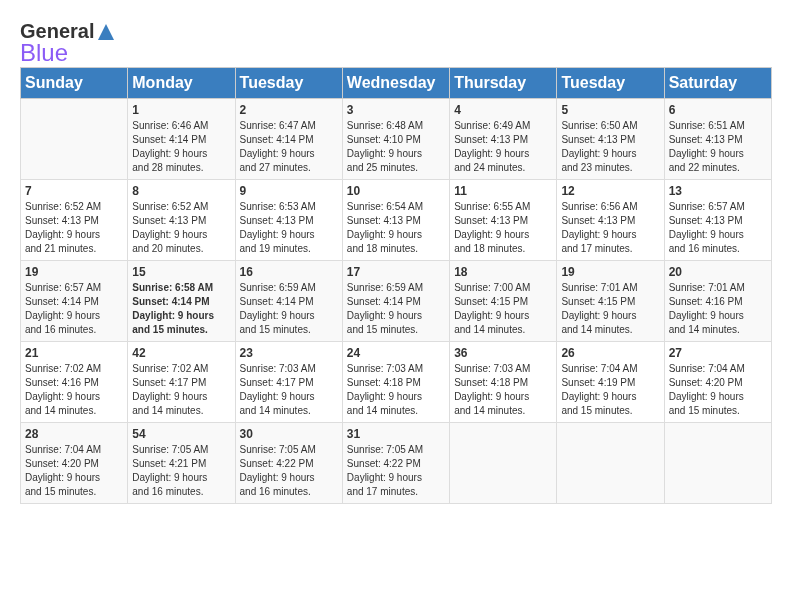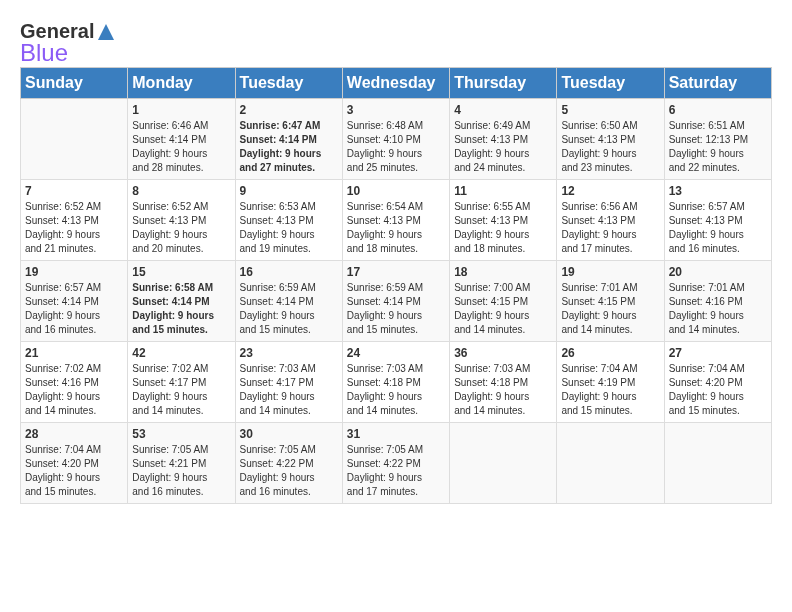--- a/index.html
+++ b/index.html
@@ -111,21 +111,21 @@
         <td></td>
         <td>
           <span class="day-number">1</span>
           <div class="day-info" style="white-space: pre-line;">Sunrise: 6:46 AM
 Sunset: 4:14 PM
 Daylight: 9 hours
 and 28 minutes.</div>
         </td>
         <td>
           <span class="day-number">2</span>
-          <div class="day-info" style="white-space: pre-line; font-weight: bold;">Sunrise: 6:47 AM
+          <div class="day-info" style="white-space: pre-line;">Sunrise: 6:47 AM
 Sunset: 4:14 PM
 Daylight: 9 hours
 and 27 minutes.</div>
         </td>
         <td>
           <span class="day-number">3</span>
           <div class="day-info" style="white-space: pre-line;">Sunrise: 6:48 AM
 Sunset: 4:10 PM
 Daylight: 9 hours
 and 25 minutes.</div>
@@ -140,21 +140,21 @@
         <td>
           <span class="day-number">5</span>
           <div class="day-info" style="white-space: pre-line;">Sunrise: 6:50 AM
 Sunset: 4:13 PM
 Daylight: 9 hours
 and 23 minutes.</div>
         </td>
         <td>
           <span class="day-number">6</span>
           <div class="day-info" style="white-space: pre-line;">Sunrise: 6:51 AM
-Sunset: 12:13 PM
+Sunset: 4:13 PM
 Daylight: 9 hours
 and 22 minutes.</div>
         </td>
       </tr>
       <tr>
         <td>
           <span class="day-number">7</span>
           <div class="day-info" style="white-space: pre-line;">Sunrise: 6:52 AM
 Sunset: 4:13 PM
 Daylight: 9 hours
@@ -307,21 +307,21 @@
       </tr>
       <tr>
         <td>
           <span class="day-number">28</span>
           <div class="day-info" style="white-space: pre-line;">Sunrise: 7:04 AM
 Sunset: 4:20 PM
 Daylight: 9 hours
 and 15 minutes.</div>
         </td>
         <td>
-          <span class="day-number">53</span>
+          <span class="day-number">54</span>
           <div class="day-info" style="white-space: pre-line;">Sunrise: 7:05 AM
 Sunset: 4:21 PM
 Daylight: 9 hours
 and 16 minutes.</div>
         </td>
         <td>
           <span class="day-number">30</span>
           <div class="day-info" style="white-space: pre-line;">Sunrise: 7:05 AM
 Sunset: 4:22 PM
 Daylight: 9 hours

